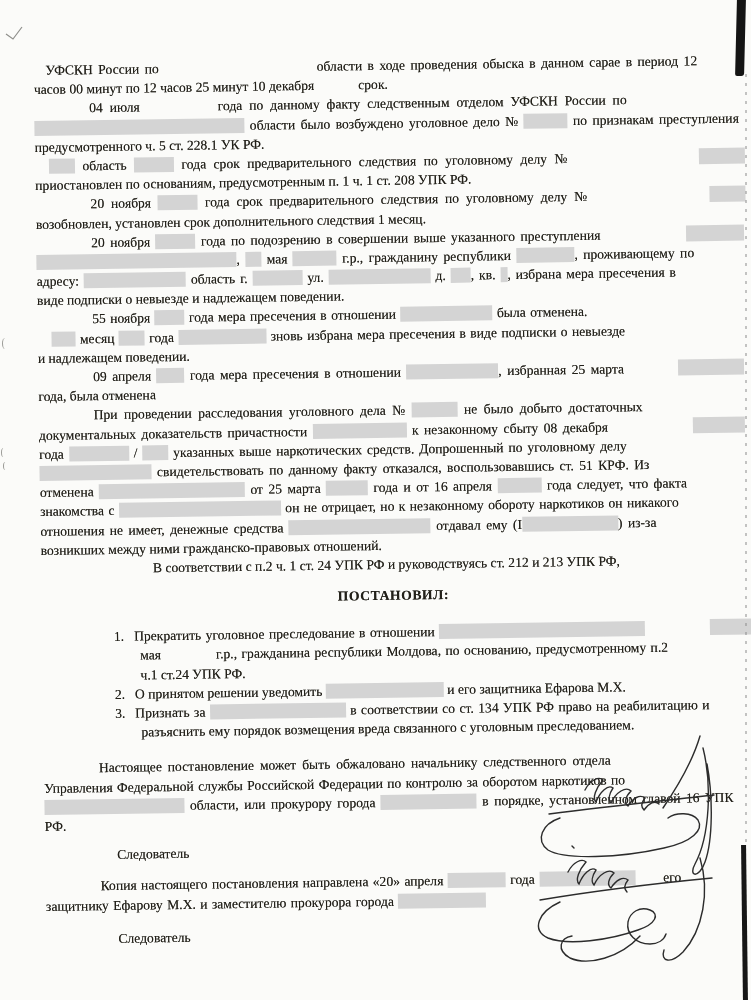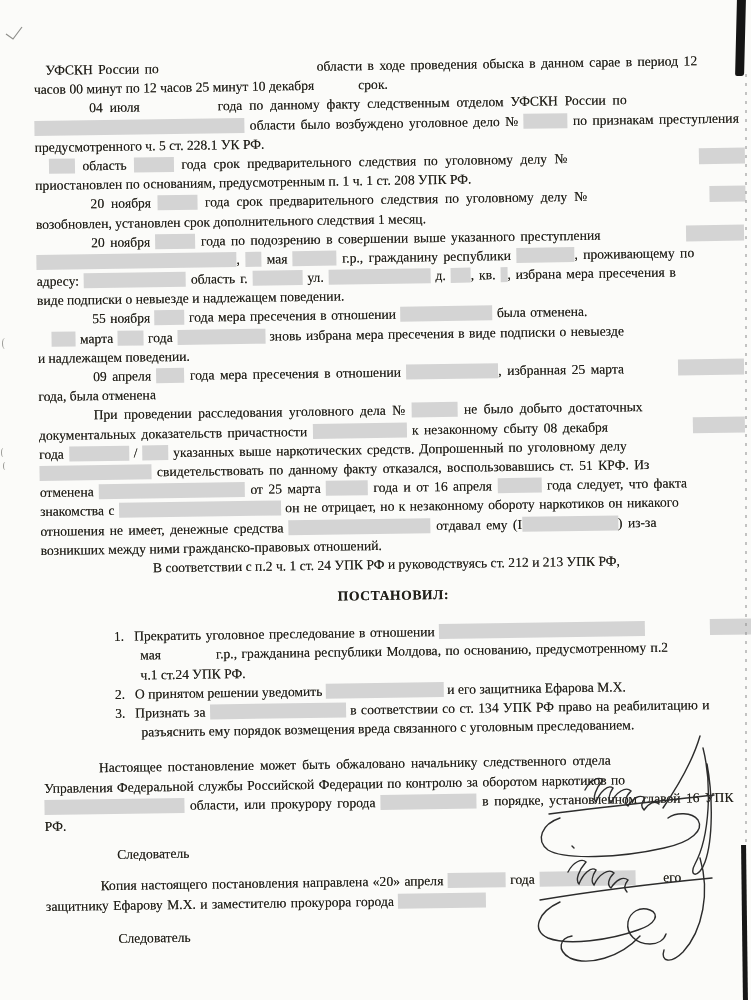--- a/index.html
+++ b/index.html
@@ -46,21 +46,21 @@
     <div class="line"><span>предусмотренного ч. 5 ст. 228.1 УК РФ.</span></div>
     <div class="line" style="text-indent: 14px; word-spacing: 4px;"><span class="redact" style="width: 26px;"></span><span> область </span><span class="redact" style="width: 40px;"></span><span> года срок предварительного следствия по уголовному делу №</span><span class="redact abs" style="width: 46px; right: -6px;"></span></div>
     <div class="line"><span>приостановлен по основаниям, предусмотренным п. 1 ч. 1 ст. 208 УПК РФ.</span></div>
     <div class="line" style="text-indent: 55px; word-spacing: 3.5px;"><span>20 ноября </span><span class="redact" style="width: 40px;"></span><span> года срок предварительного следствия по уголовному делу №</span><span class="redact abs" style="width: 36px; right: -6px;"></span></div>
     <div class="line"><span>возобновлен, установлен срок дополнительного следствия 1 месяц.</span></div>
     <div class="line" style="text-indent: 55px; word-spacing: 2px;"><span>20 ноября </span><span class="redact" style="width: 40px;"></span><span> года по подозрению в совершении выше указанного преступления</span><span class="redact abs" style="width: 58px; right: -4px;"></span></div>
     <div class="line" style="word-spacing: 2px;"><span class="redact" style="width: 200px;"></span><span>, </span><span class="redact" style="width: 16px;"></span><span> мая </span><span class="redact" style="width: 44px;"></span><span> г.р., гражданину республики </span><span class="redact" style="width: 58px;"></span><span>, проживающему по</span></div>
     <div class="line" style="word-spacing: 1.5px;"><span>адресу: </span><span class="redact" style="width: 102px;"></span><span> область г. </span><span class="redact" style="width: 50px;"></span><span> ул. </span><span class="redact" style="width: 102px;"></span><span> д. </span><span class="redact" style="width: 20px;"></span><span>, кв. </span><span class="redact" style="width: 7px;"></span><span>, избрана мера пресечения в</span></div>
     <div class="line"><span>виде подписки о невыезде и надлежащем поведении.</span></div>
     <div class="line" style="text-indent: 55px; word-spacing: 1px;"><span>55 ноября </span><span class="redact" style="width: 30px;"></span><span> года мера пресечения в отношении </span><span class="redact" style="width: 92px;"></span><span> была отменена.</span></div>
-    <div class="line" style="text-indent: 14px; word-spacing: 1px;"><span class="redact" style="width: 24px;"></span><span> марта </span><span class="redact" style="width: 26px;"></span><span> года </span><span class="redact" style="width: 88px;"></span><span> зновь избрана мера пресечения в виде подписки о невыезде</span></div>
+    <div class="line" style="text-indent: 14px; word-spacing: 1px;"><span class="redact" style="width: 24px;"></span><span> месяц </span><span class="redact" style="width: 26px;"></span><span> года </span><span class="redact" style="width: 88px;"></span><span> зновь избрана мера пресечения в виде подписки о невыезде</span></div>
     <div class="line"><span>и надлежащем поведении.</span></div>
     <div class="line" style="text-indent: 55px; word-spacing: 2px;"><span>09 апреля </span><span class="redact" style="width: 28px;"></span><span> года мера пресечения в отношении </span><span class="redact" style="width: 92px;"></span><span>, избранная 25 марта</span><span class="redact abs" style="width: 66px; right: -2px;"></span></div>
     <div class="line"><span>года, была отменена</span></div>
     <div class="line" style="text-indent: 55px; word-spacing: 3px;"><span>При проведении расследования уголовного дела № </span><span class="redact" style="width: 46px;"></span><span> не было добыто достаточных</span></div>
     <div class="line" style="word-spacing: 2px;"><span>документальных доказательств причастности </span><span class="redact" style="width: 94px;"></span><span> к незаконному сбыту 08 декабря</span><span class="redact abs" style="width: 52px; right: -2px;"></span></div>
     <div class="line" style="word-spacing: 1.5px;"><span>года </span><span class="redact" style="width: 60px;"></span><span> / </span><span class="redact" style="width: 26px;"></span><span> указанных выше наркотических средств. Допрошенный по уголовному делу</span></div>
     <div class="line" style="word-spacing: 2px;"><span class="redact" style="width: 112px;"></span><span> свидетельствовать по данному факту отказался, воспользовавшись ст. 51 КРФ. Из</span></div>
     <div class="line" style="word-spacing: 2px;"><span>отменена </span><span class="redact" style="width: 146px;"></span><span> от 25 марта </span><span class="redact" style="width: 42px;"></span><span> года и от 16 апреля </span><span class="redact" style="width: 44px;"></span><span> года следует, что факта</span></div>
     <div class="line" style="word-spacing: 1px;"><span>знакомства с </span><span class="redact" style="width: 162px;"></span><span> он не отрицает, но  к незаконному обороту наркотиков он никакого</span></div>
     <div class="line" style="word-spacing: 2px;"><span>отношения не имеет, денежные средства </span><span class="redact" style="width: 142px;"></span><span> отдавал ему (I</span><span class="redact" style="width: 96px;"></span><span>) из-за</span></div>

